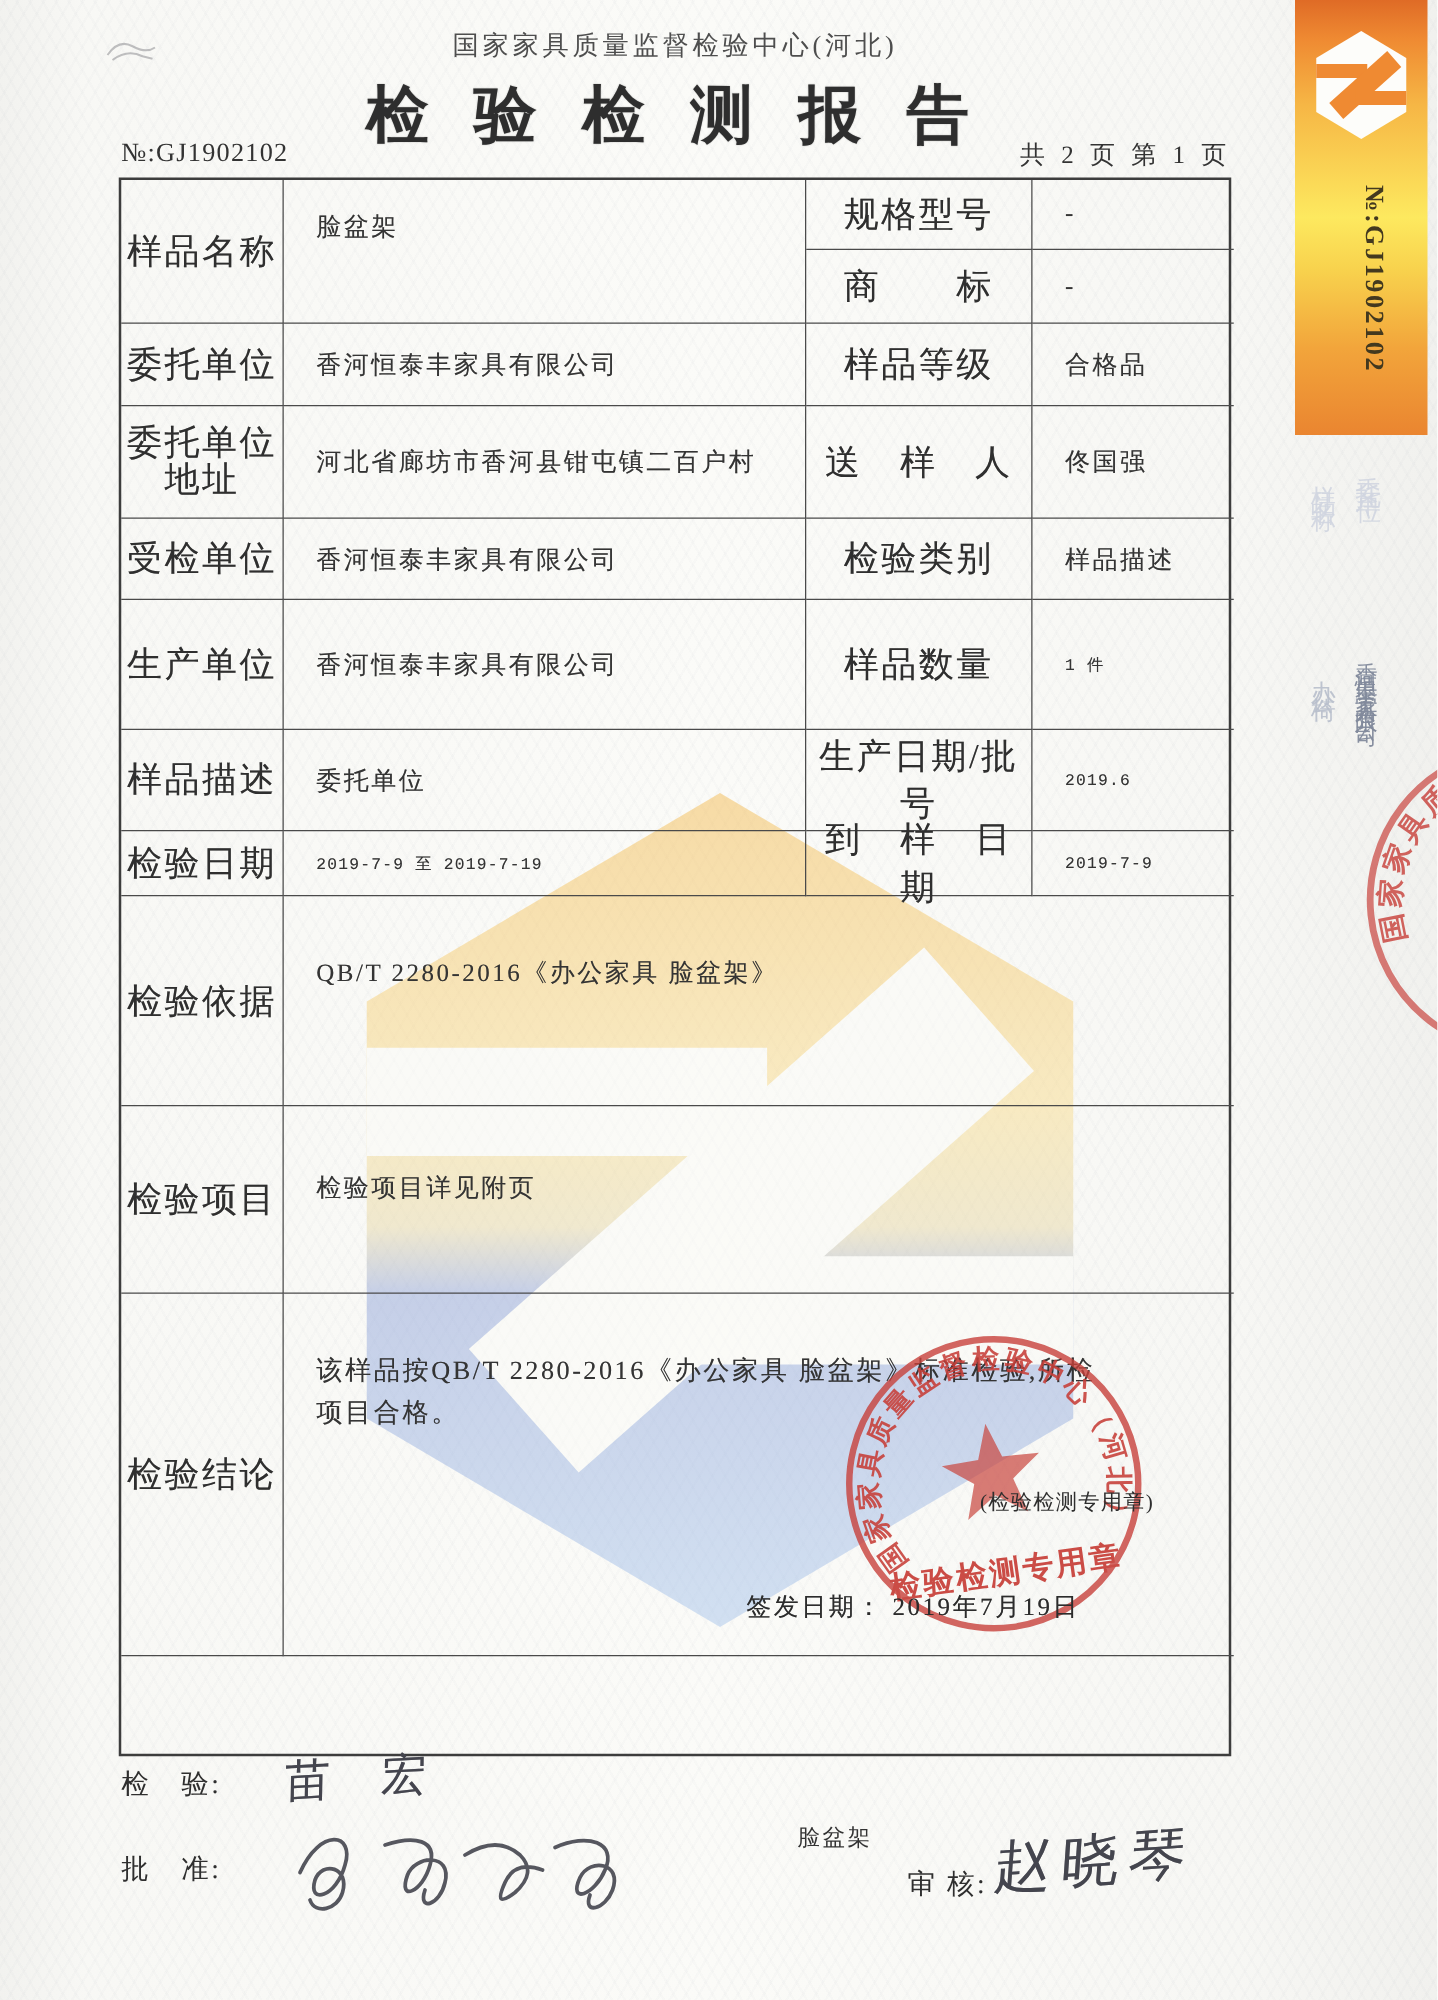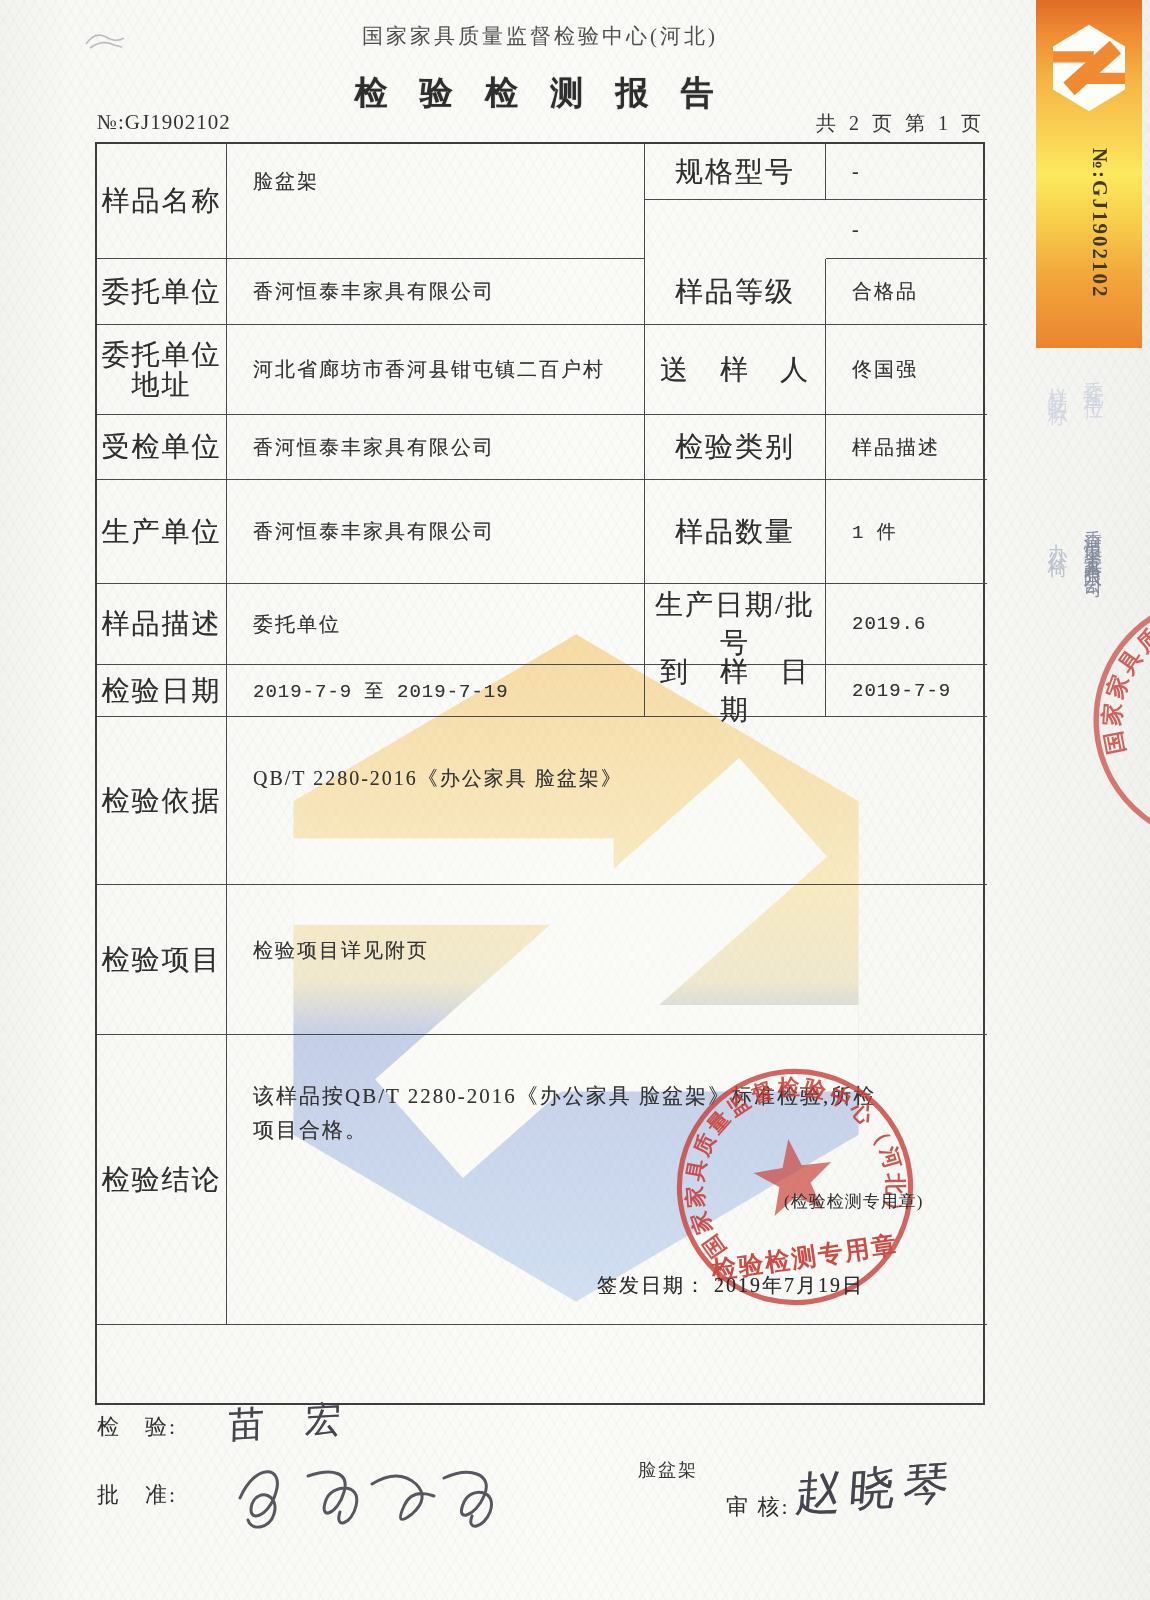--- a/index.html
+++ b/index.html
@@ -9,21 +9,21 @@
       repeating-linear-gradient(60deg, rgba(120,130,150,0.028) 0 2px, transparent 2px 9px),
       repeating-linear-gradient(-60deg, rgba(120,130,150,0.028) 0 2px, transparent 2px 9px),
       linear-gradient(90deg, #f2f2ef 0%, #f8f8f5 6%, #fbfbf8 50%, #f7f7f4 86%, #f1f1ee 100%);
     font-family:"Liberation Serif","DejaVu Serif",serif;
     color:#303030;
   }
   .abs{position:absolute;}
   
   .org-name{left:95px; top:22px; width:890px; text-align:center; font-size:21px;
     letter-spacing:3px; color:#4e4e4e; z-index:2;}
-  .doc-title{left:95px; top:71px; width:890px; text-align:center; font-size:33px;
+  .doc-title{left:95px; top:59px; width:890px; text-align:center; font-size:50px;
     font-weight:bold; letter-spacing:12px; color:#2e2e2e; z-index:2;
     text-shadow:0 0 1px rgba(40,40,40,.5);}
   .report-no{left:97px; top:110px; font-size:21px; letter-spacing:1px; color:#333; z-index:2;
     font-family:"Liberation Serif",serif;}
   .page-info{left:585px; top:110px; width:400px; text-align:right; font-size:20px;
     letter-spacing:4px; color:#333; z-index:2;}
   
   .report-table{
     left:95px; top:142px; width:890px; height:1263px; z-index:2;
     display:grid; box-sizing:border-box;
@@ -32,21 +32,21 @@
     border:2px solid #3d3d3d;
   }
   .cell{border-right:1.6px solid #4a4a4a; border-bottom:1.6px solid #4a4a4a;
     display:flex; align-items:center; box-sizing:border-box;
     text-shadow:0 0 .5px rgba(30,30,30,.4);}
   .cell.no-r{border-right:none;}
   .cell.no-b{border-bottom:none;}
   .lbl{justify-content:center; text-align:center; font-size:28px; letter-spacing:2px; color:#2f2f2f;}
   .lbl2{flex-direction:column; justify-content:center; line-height:30px;}
   .val{padding-left:26px; font-size:20px; letter-spacing:2px; color:#343434;}
-  .val-num{font-family:"Liberation Mono","DejaVu Sans Mono",monospace; letter-spacing:1px; font-size:19px;}
+  .val-num{font-family:"Liberation Mono","DejaVu Sans Mono",monospace; letter-spacing:1px; font-size:13px;}
   .top-left{align-items:flex-start; padding-top:24px;}
   .pt-lg{align-items:flex-start; padding-top:52px;}
   .pt-md{align-items:flex-start; padding-top:48px;}
   .pt-cc{align-items:flex-start; padding-top:44px; padding-right:90px; font-size:21px; line-height:34px;}
   
   .watermark{left:262px; top:622px; width:628px; height:692px; z-index:1; opacity:.5;}
   
   .stamp-main{left:666px; top:1058px; width:258px; height:258px; z-index:4;
     transform:rotate(-8deg); opacity:.88;}
   .stamp-part{left:1082px; top:584px; width:272px; height:272px; z-index:4;
@@ -111,20 +111,21 @@
   <div class="abs org-name">国家家具质量监督检验中心(河北)</div>
   <div class="abs doc-title">检 验 检 测 报 告</div>
   <div class="abs report-no">№:GJ1902102</div>
   <div class="abs page-info">共 2 页 第 1 页</div>
 
   <div class="abs report-table">
     <div class="cell lbl" style="grid-row:1/3;grid-column:1">样品名称</div>
     <div class="cell val top-left" style="grid-row:1/3;grid-column:2">脸盆架</div>
     <div class="cell lbl" style="grid-row:1;grid-column:3">规格型号</div>
     <div class="cell val no-r" style="grid-row:1;grid-column:4">-</div>
+    <div class="cell lbl" style="grid-row:2;grid-column:3">商　　标</div>
     <div class="cell val no-r" style="grid-row:2;grid-column:4">-</div>
 
     <div class="cell lbl" style="grid-row:3;grid-column:1">委托单位</div>
     <div class="cell val" style="grid-row:3;grid-column:2">香河恒泰丰家具有限公司</div>
     <div class="cell lbl" style="grid-row:3;grid-column:3">样品等级</div>
     <div class="cell val no-r" style="grid-row:3;grid-column:4">合格品</div>
 
     <div class="cell lbl lbl2" style="grid-row:4;grid-column:1">
       <span>委托单位</span>
       <span>地址</span>

